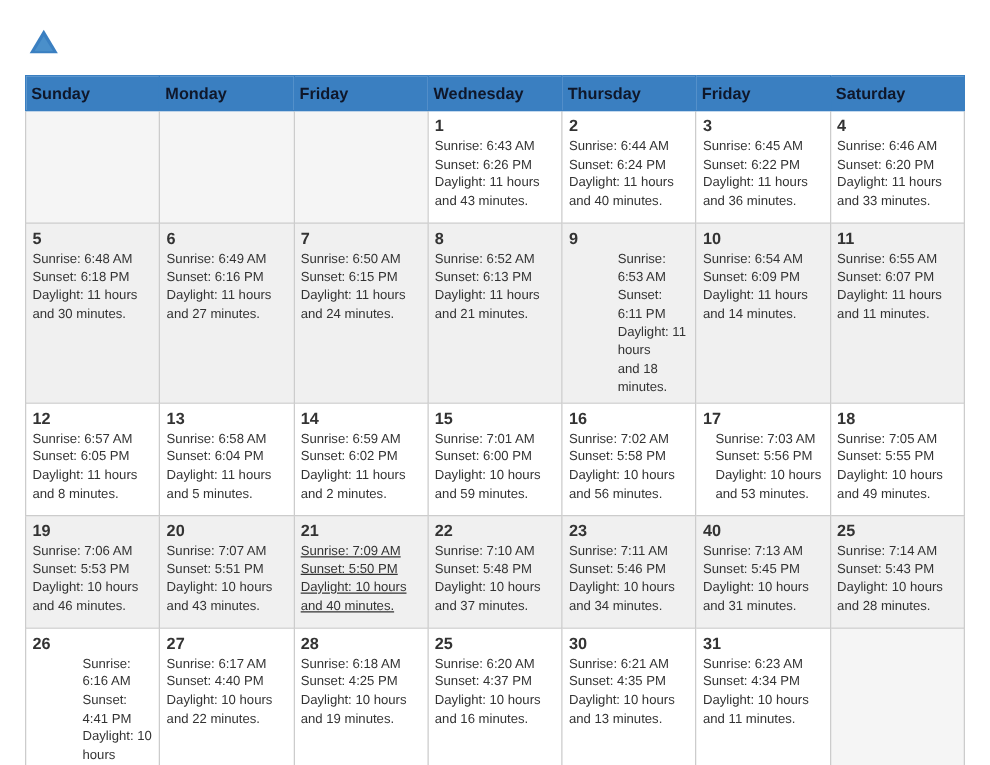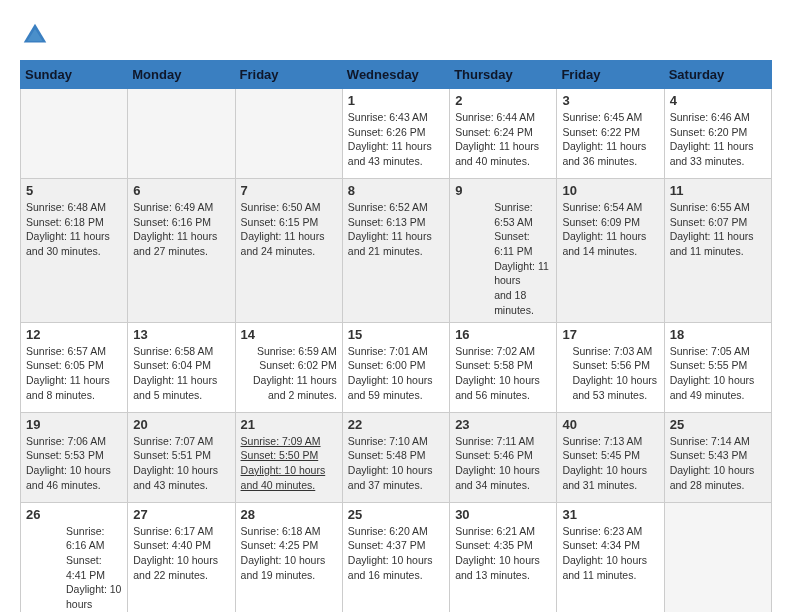--- a/index.html
+++ b/index.html
@@ -222,21 +222,21 @@
         </td>
         <td>
           <span class="day-number">13</span>
           <div class="day-info" style="white-space: pre-line;">Sunrise: 6:58 AM
 Sunset: 6:04 PM
 Daylight: 11 hours
 and 5 minutes.</div>
         </td>
         <td>
           <span class="day-number">14</span>
-          <div class="day-info" style="white-space: pre-line; text-align: right;">Sunrise: 6:59 AM
+          <div class="day-info" style="white-space: pre-line;">Sunrise: 6:59 AM
 Sunset: 6:02 PM
 Daylight: 11 hours
 and 2 minutes.</div>
         </td>
         <td>
           <span class="day-number">15</span>
           <div class="day-info" style="white-space: pre-line;">Sunrise: 7:01 AM
 Sunset: 6:00 PM
 Daylight: 10 hours
 and 59 minutes.</div>

